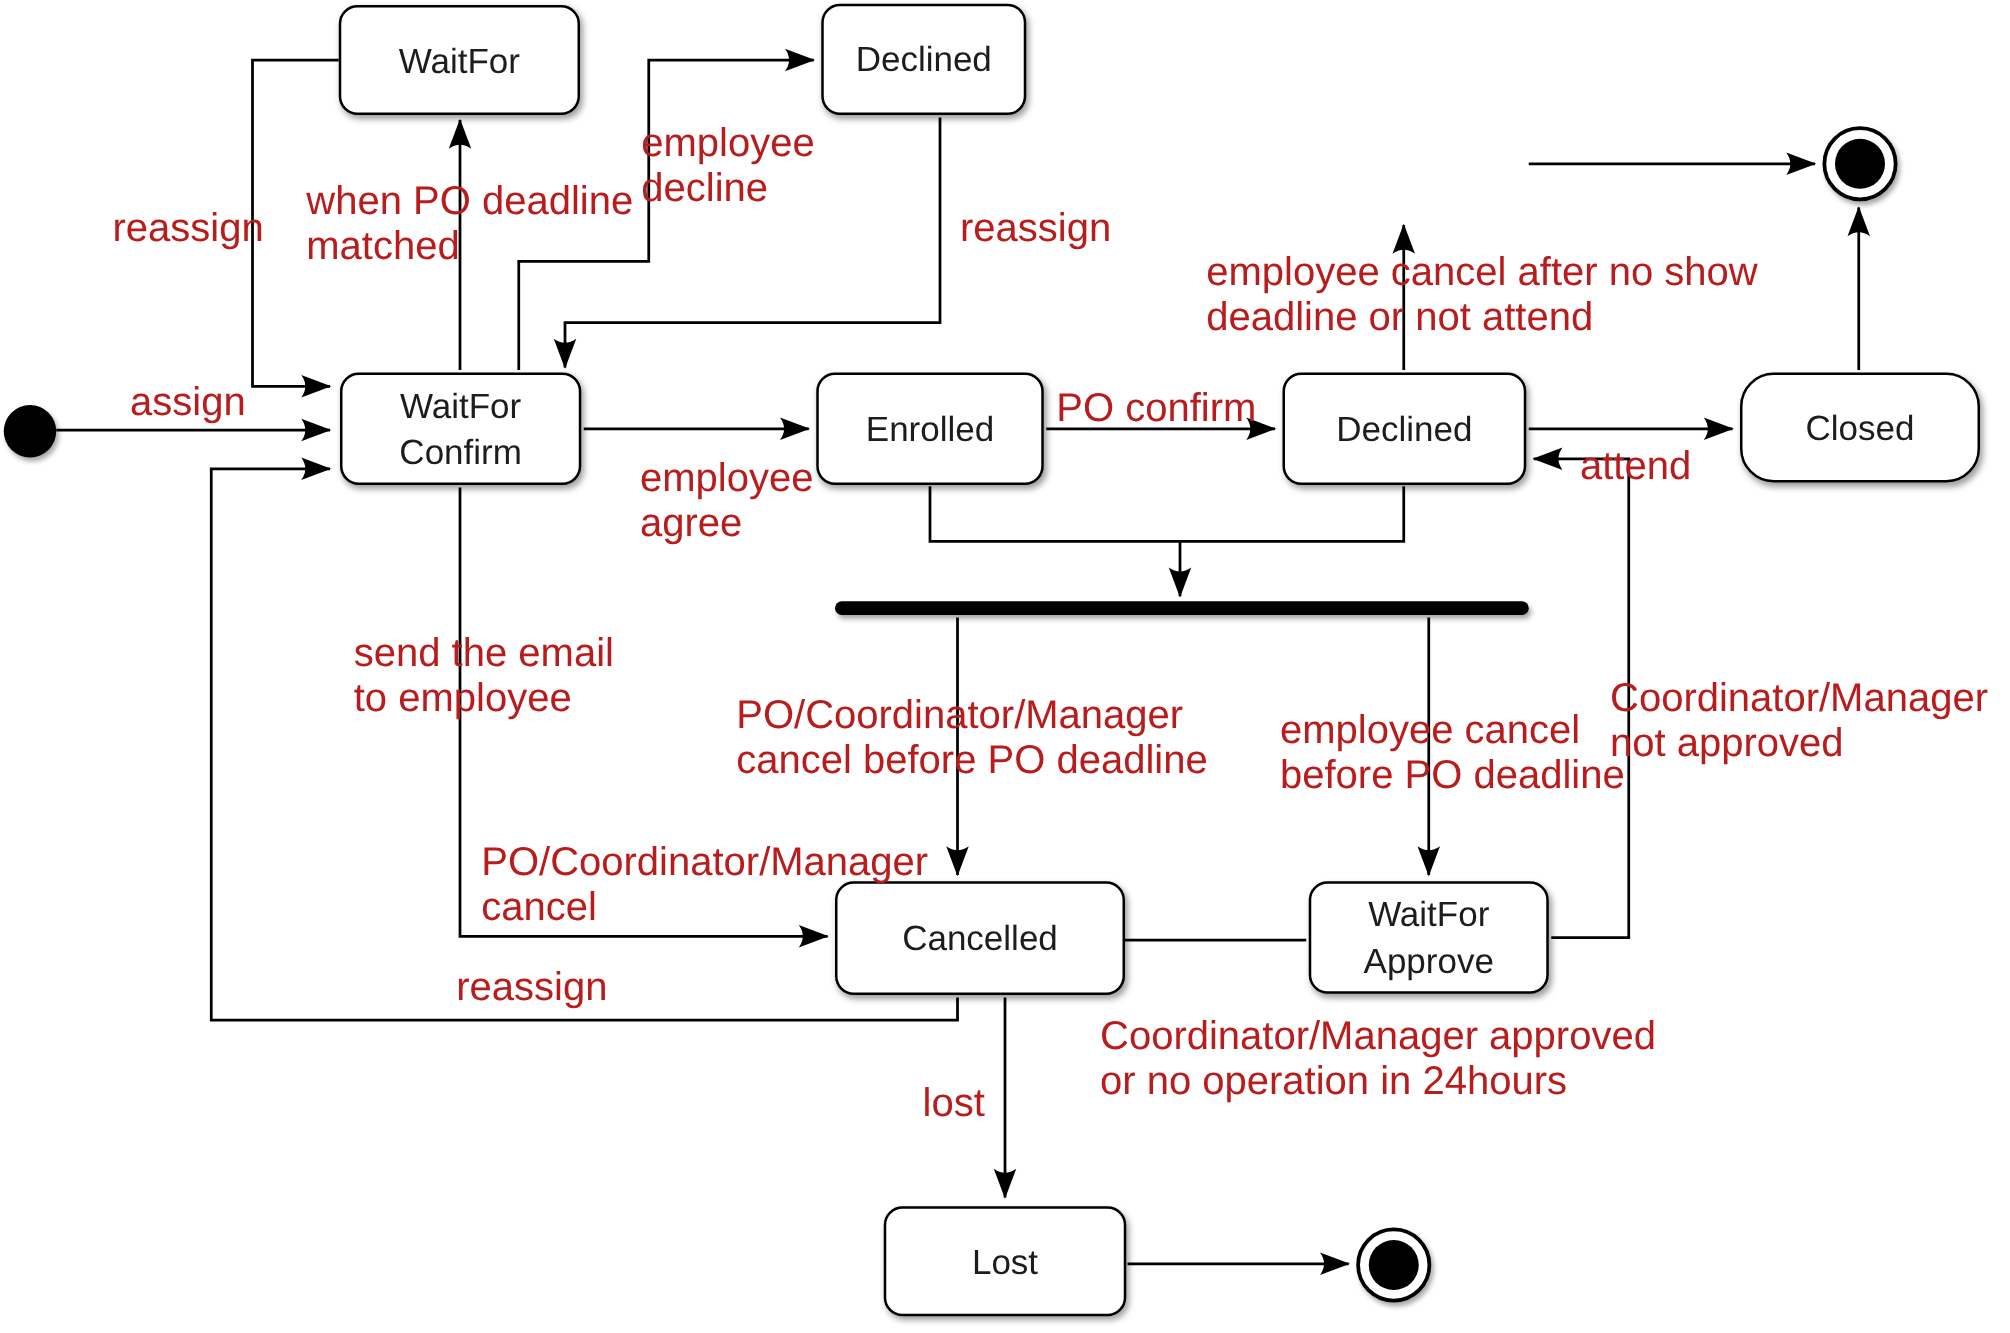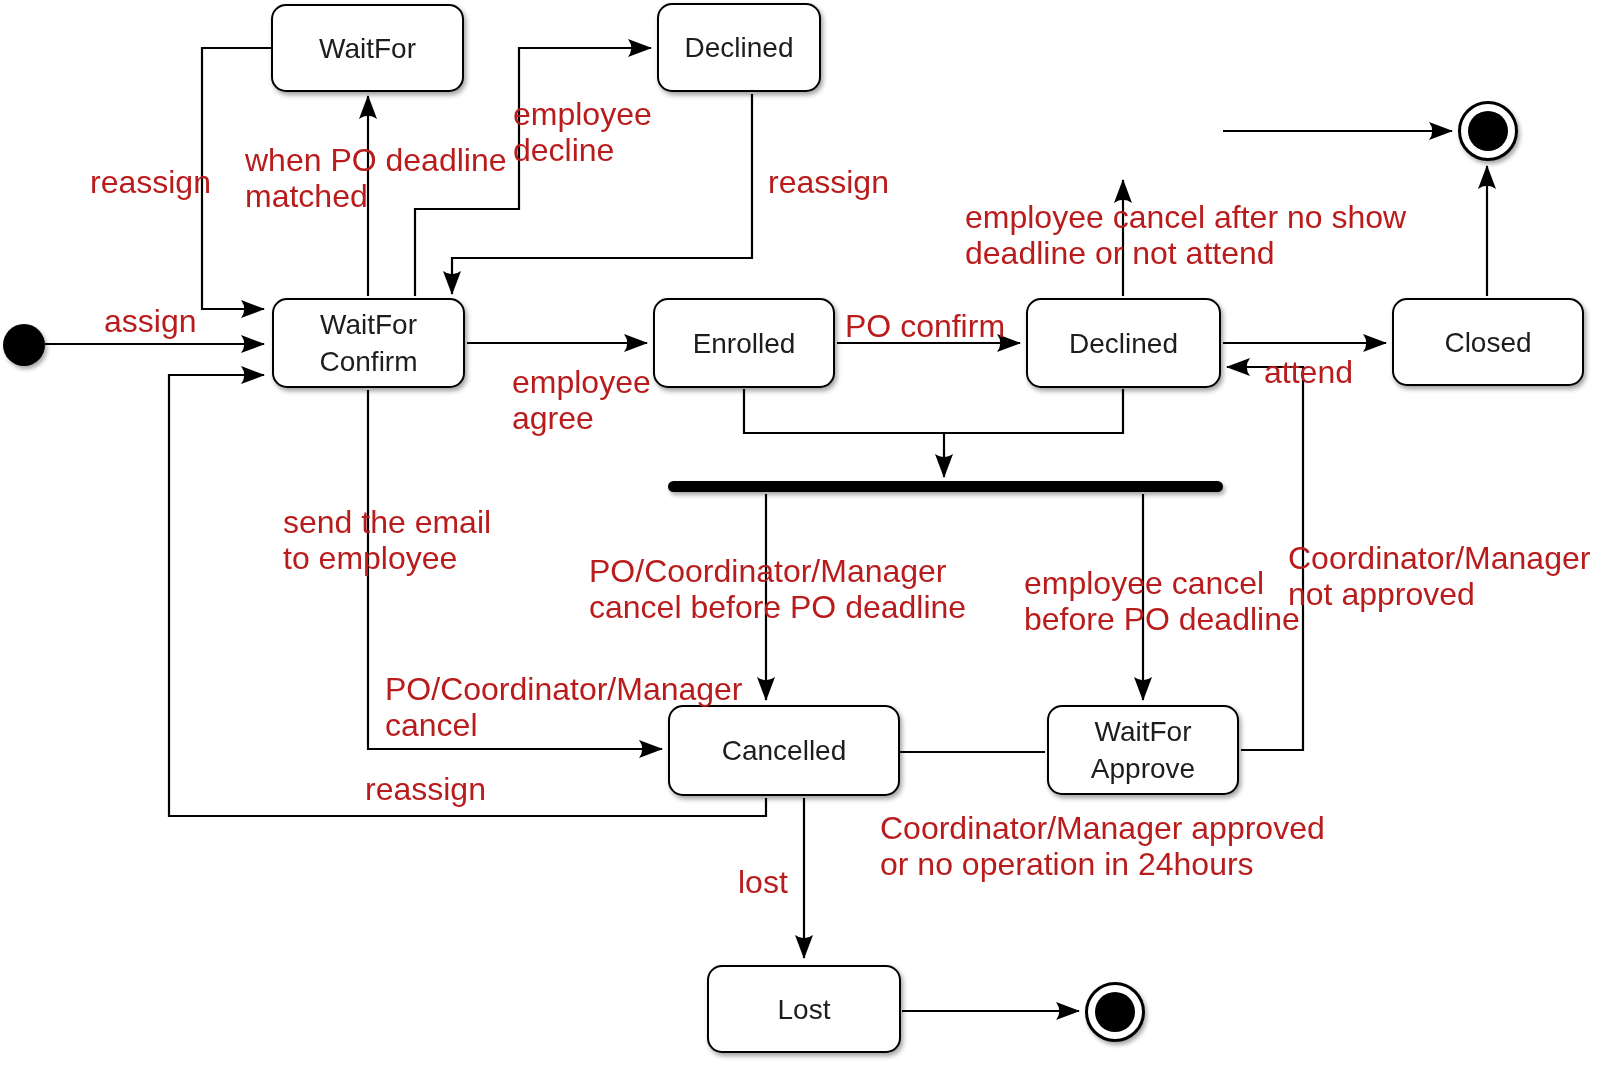--- a/index.html
+++ b/index.html
@@ -81,21 +81,21 @@
       <circle cx="1115" cy="1012" r="20" fill="#000000"></circle>
     </g>
   </svg>
 
   <div class="state" style="left:271px;top:4px;width:193px;height:88px;"><span>WaitFor</span></div>
   <div class="state" style="left:657px;top:3px;width:164px;height:89px;"><span>Declined</span></div>
   <div class="state" style="left:272px;top:298px;width:193px;height:90px;"><span>WaitFor
 Confirm</span></div>
   <div class="state" style="left:653px;top:298px;width:182px;height:90px;"><span>Enrolled</span></div>
   <div class="state" style="left:1026px;top:298px;width:195px;height:90px;"><span>Declined</span></div>
-  <div class="state" style="left:1392px;top:298px;width:192px;height:88px;"><span>Closed</span></div>
+  <div class="state" style="left:1392px;top:298px;width:192px;height:88px;border-radius:27px;"><span>Closed</span></div>
   <div class="state" style="left:668px;top:705px;width:232px;height:91px;"><span>Cancelled</span></div>
   <div class="state" style="left:1047px;top:705px;width:192px;height:90px;"><span>WaitFor
 Approve</span></div>
   <div class="state" style="left:707px;top:965px;width:194px;height:88px;"><span>Lost</span></div>
 
   <div class="elab" style="left:104px;top:303px;">assign</div>
   <div class="elab" style="left:90px;top:164px;">reassign</div>
   <div class="elab" style="left:245px;top:142px;">when PO deadline
 matched</div>
   <div class="elab" style="left:513px;top:96px;">employee

